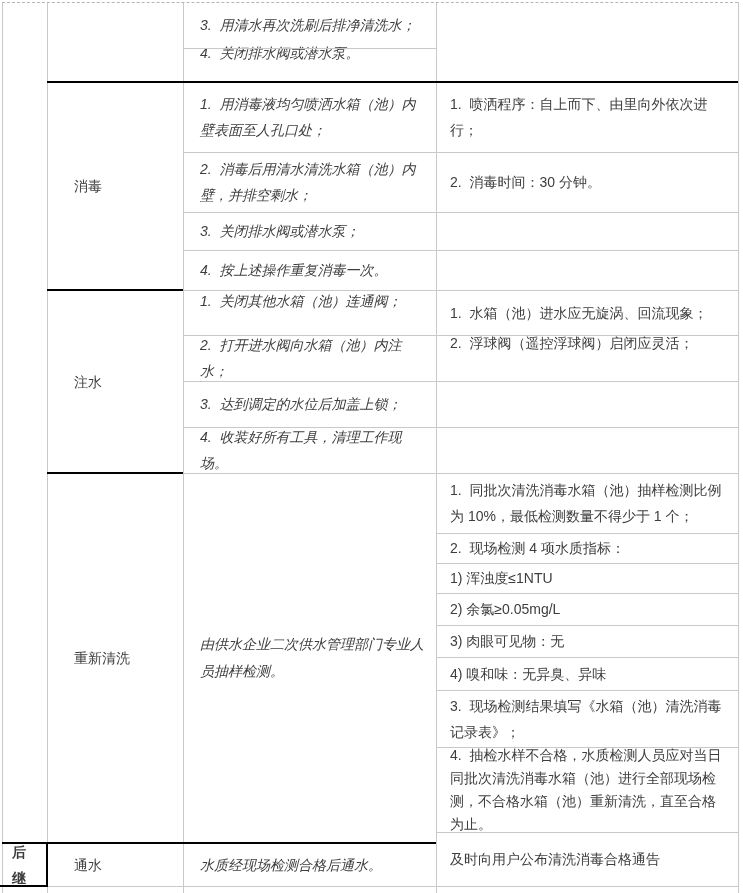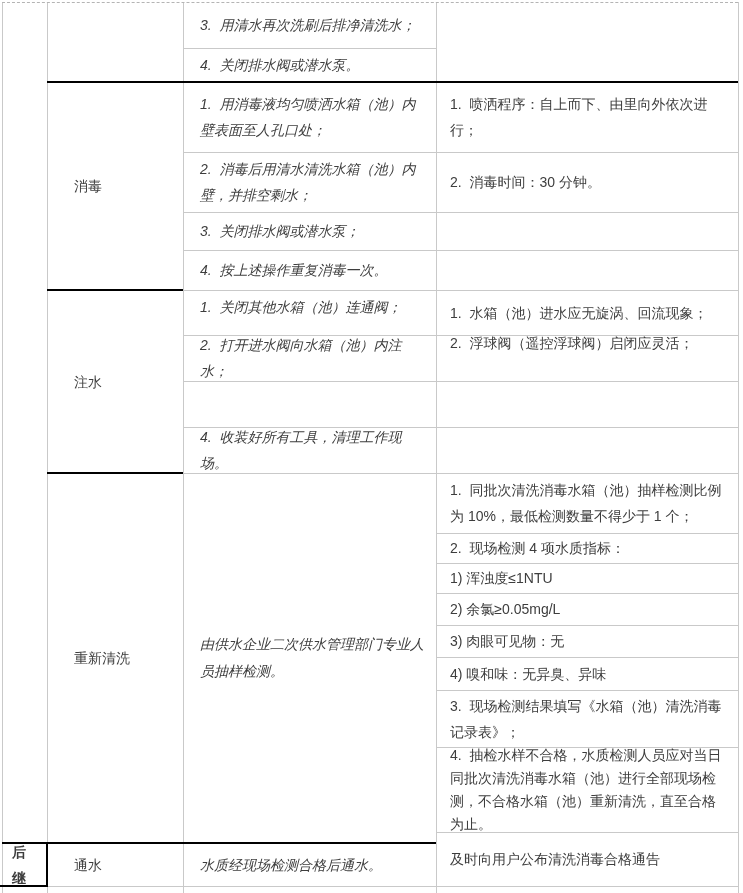--- a/index.html
+++ b/index.html
@@ -19,33 +19,34 @@
   .thick-h{position:absolute;height:2px;background:#000000;}
   .thick-v{position:absolute;width:2px;background:#000000;}
   .dash{position:absolute;height:0;border-top:1px dashed #b4b4b4;}
 </style>
 </head>
 <body>
 
 <div id="page">
 
   <div class="cell c3" style="top:2px;height:46px;">3.  用清水再次洗刷后排净清洗水；</div>
-  <div class="cell c3" style="top:48px;height:34px;">4.  关闭排水阀或潜水泵。</div>
+  <div class="cell c3" style="top:36px;height:34px;">4.  关闭排水阀或潜水泵。</div>
 
   <div class="cell c2" style="top:82px;height:208px;">消毒</div>
   <div class="cell c3" style="top:82px;height:70px;">1.  用消毒液均匀喷洒水箱（池）内壁表面至人孔口处；</div>
   <div class="cell c3" style="top:152px;height:60px;">2.  消毒后用清水清洗水箱（池）内壁，并排空剩水；</div>
   <div class="cell c3" style="top:212px;height:38px;">3.  关闭排水阀或潜水泵；</div>
   <div class="cell c3" style="top:250px;height:40px;">4.  按上述操作重复消毒一次。</div>
   <div class="cell c4" style="top:82px;height:70px;">1.  喷洒程序：自上而下、由里向外依次进行；</div>
   <div class="cell c4" style="top:152px;height:60px;">2.  消毒时间：30 分钟。</div>
 
   <div class="cell c2" style="top:290px;height:183px;">注水</div>
-  <div class="cell c3" style="top:284px;height:45px;">1.  关闭其他水箱（池）连通阀；</div>
+  <div class="cell c3" style="top:278px;height:45px;">1.  关闭其他水箱（池）连通阀；</div>
   <div class="cell c3" style="top:335px;height:46px;">2.  打开进水阀向水箱（池）内注水；</div>
+  <div class="cell c3" style="top:381px;height:46px;">3.  达到调定的水位后加盖上锁；</div>
   <div class="cell c3" style="top:427px;height:46px;">4.  收装好所有工具，清理工作现场。</div>
   <div class="cell c4" style="top:290px;height:45px;">1.  水箱（池）进水应无旋涡、回流现象；</div>
   <div class="cell c4" style="top:320px;height:46px;">2.  浮球阀（遥控浮球阀）启闭应灵活；</div>
 
   <div class="cell c2" style="top:473px;height:370px;">重新清洗</div>
   <div class="cell c3 lh27" style="top:473px;height:370px;">由供水企业二次供水管理部门专业人员抽样检测。</div>
   <div class="cell c4" style="top:473px;height:60px;">1.  同批次清洗消毒水箱（池）抽样检测比例为 10%，最低检测数量不得少于 1 个；</div>
   <div class="cell c4" style="top:533px;height:30px;">2.  现场检测 4 项水质指标：</div>
   <div class="cell c4" style="top:563px;height:30px;">1) 浑浊度≤1NTU</div>
   <div class="cell c4" style="top:593px;height:32px;">2) 余氯≥0.05mg/L</div>

